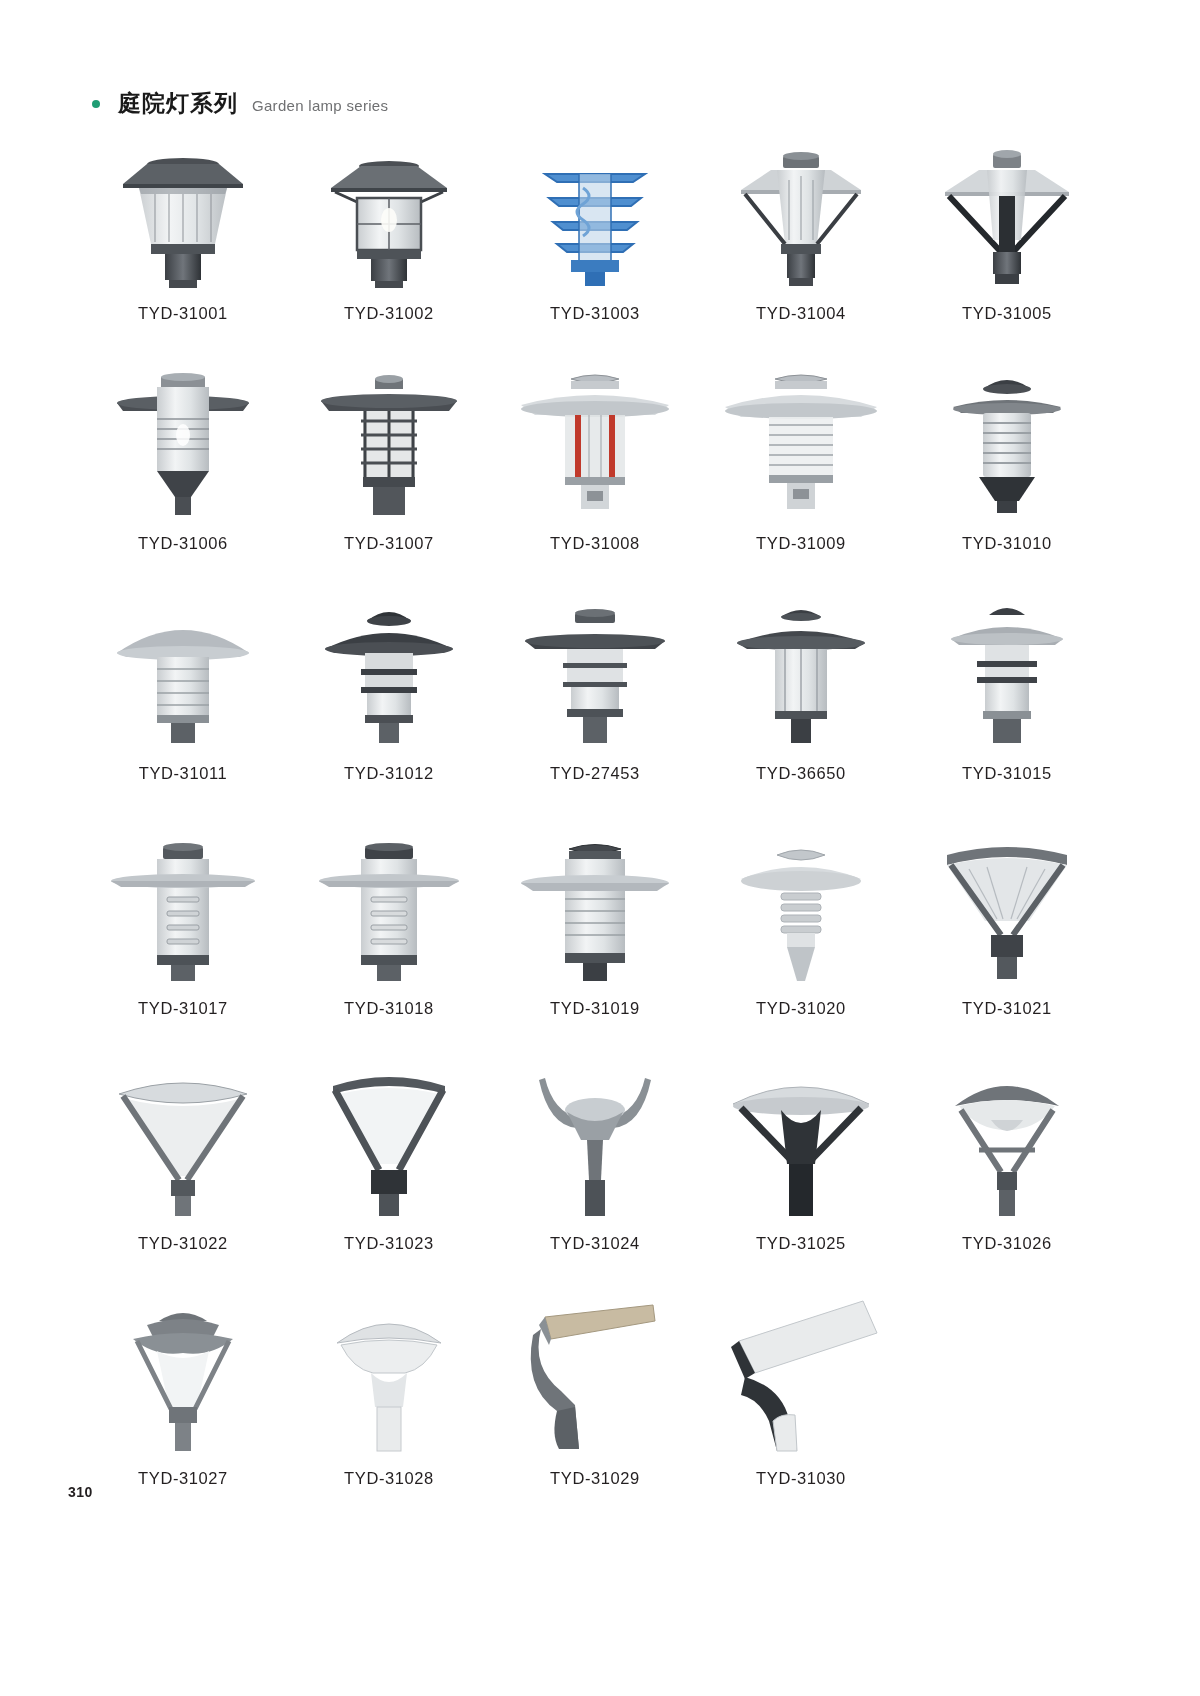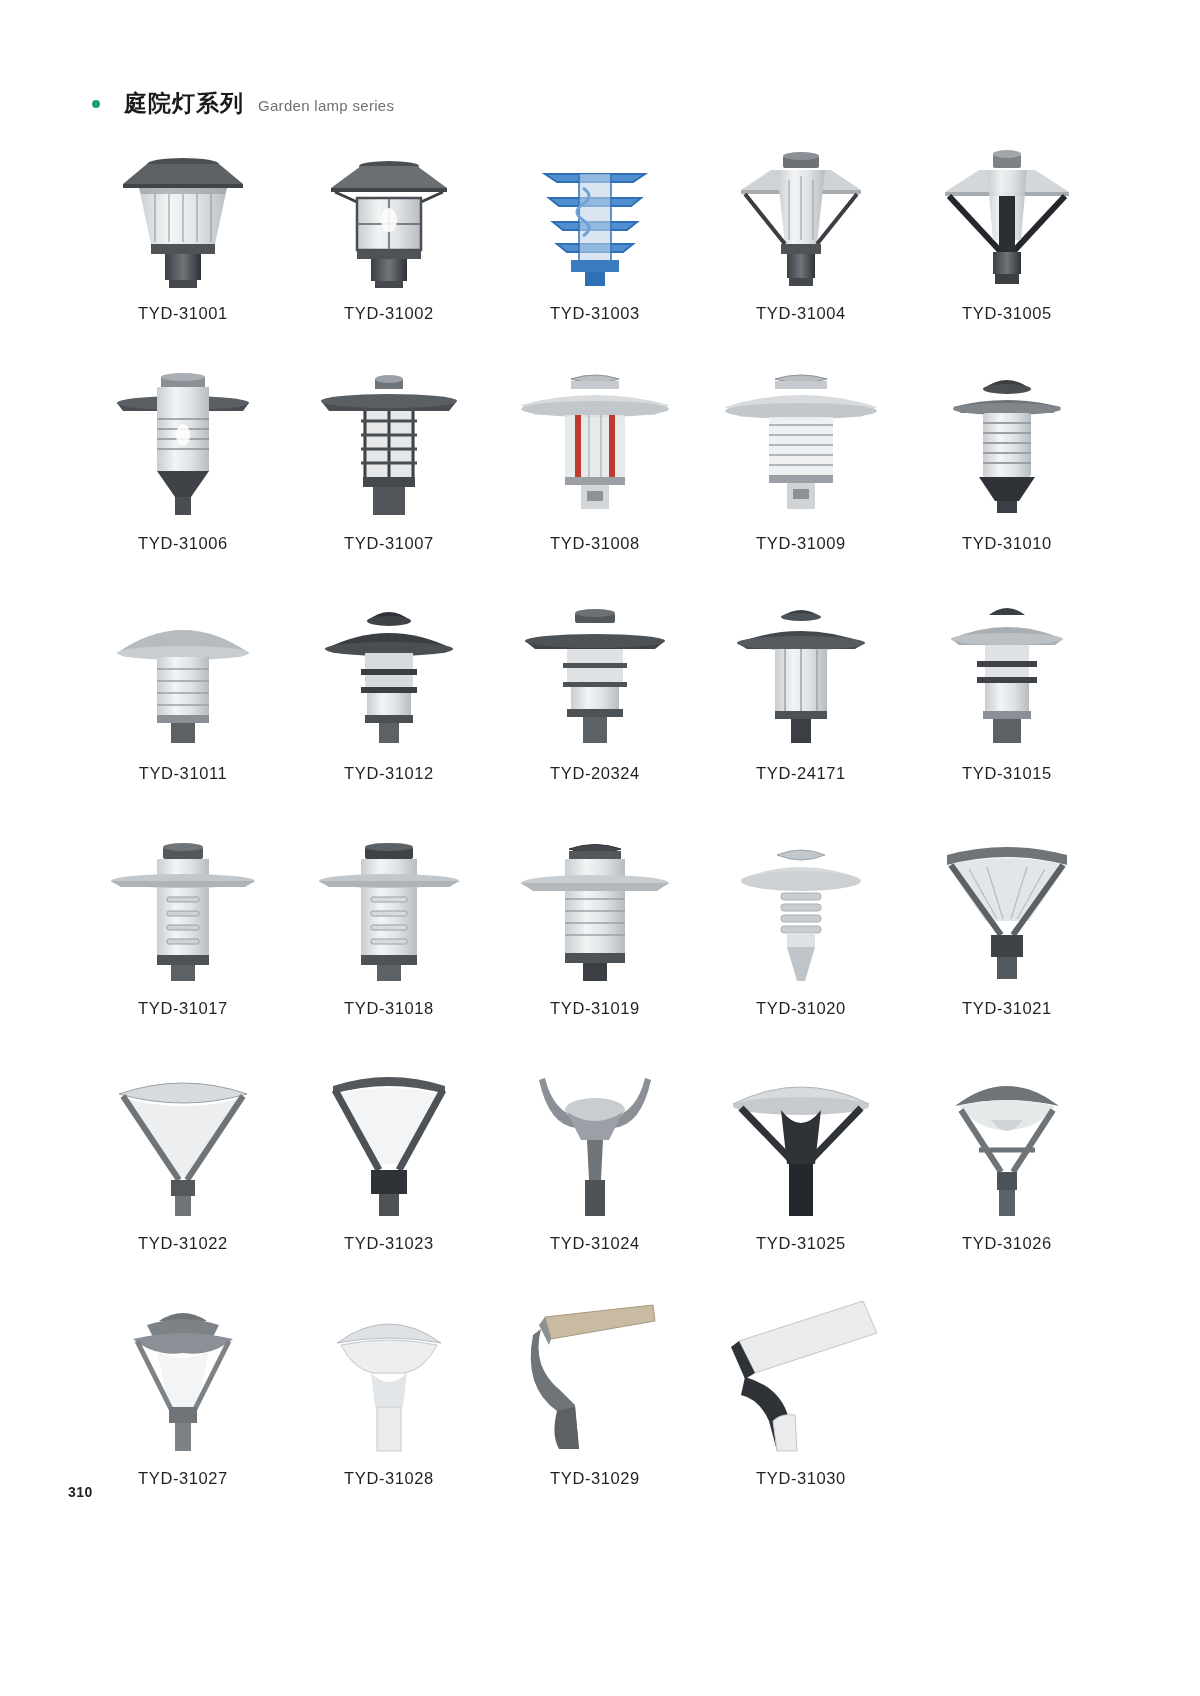--- a/index.html
+++ b/index.html
@@ -37,21 +37,20 @@
     background: #1f9d74;
     align-self: center;
     margin-right: 4px;
     flex: 0 0 auto;
   }
   .header-cn {
     font-size: 23px;
     font-weight: 700;
     letter-spacing: 1px;
     color: #1a1a1a;
-    margin-left: 6px;
   }
   .header-en {
     font-size: 15px;
     color: #6f7072;
     letter-spacing: 0.3px;
     text-align: right;
   }
 
   
   .grid {
@@ -405,41 +404,41 @@
           <ellipse cx="90" cy="46" rx="70" ry="7" fill="#4d5257"></ellipse>
           <rect x="62" y="54" width="56" height="14" fill="#dfe2e4"></rect>
           <rect x="58" y="68" width="64" height="5" fill="#4d5257"></rect>
           <rect x="62" y="73" width="56" height="14" fill="#dfe2e4"></rect>
           <rect x="58" y="87" width="64" height="5" fill="#4d5257"></rect>
           <rect x="66" y="92" width="48" height="22" fill="url(#g-glass)"></rect>
           <rect x="62" y="114" width="56" height="8" fill="#4d5257"></rect>
           <rect x="78" y="122" width="24" height="26" fill="#5c6166"></rect>
         </svg>
       </div>
-      <div class="caption">TYD-20324</div>
+      <div class="caption">TYD-27453</div>
     </div>
 
     <div class="cell row-3">
       <div class="art">
         <svg width="180" height="155" viewBox="0 0 180 155">
           <path d="M70 22 Q90 8 110 22 Z" fill="#3b3f44"></path>
           <ellipse cx="90" cy="22" rx="20" ry="4" fill="#4d5257"></ellipse>
           <path d="M26 48 Q90 24 154 48 L144 54 L36 54 Z" fill="#44484d"></path>
           <ellipse cx="90" cy="48" rx="64" ry="7" fill="#565b60"></ellipse>
           <rect x="64" y="54" width="52" height="62" fill="url(#g-glass)"></rect>
           <g stroke="#9aa0a5" stroke-width="1.4">
             <line x1="74" y1="54" x2="74" y2="116"></line>
               <line x1="90" y1="54" x2="90" y2="116"></line>
             <line x1="106" y1="54" x2="106" y2="116"></line>
           </g>
           <rect x="64" y="116" width="52" height="8" fill="#4d5257"></rect>
           <rect x="80" y="124" width="20" height="24" fill="#3b3f44"></rect>
         </svg>
       </div>
-      <div class="caption">TYD-24171</div>
+      <div class="caption">TYD-36650</div>
     </div>
 
     <div class="cell row-3">
       <div class="art">
         <svg width="180" height="155" viewBox="0 0 180 155">
           <path d="M72 20 Q90 6 108 20 Z" fill="#3b3f44"></path>
           <path d="M34 44 Q90 20 146 44 L138 50 L42 50 Z" fill="#a9aeb3"></path>
           <ellipse cx="90" cy="44" rx="56" ry="6" fill="#bcc1c5"></ellipse>
           <rect x="68" y="50" width="44" height="16" fill="#dfe2e4"></rect>
           <rect x="60" y="66" width="60" height="6" fill="#3f4348"></rect>

